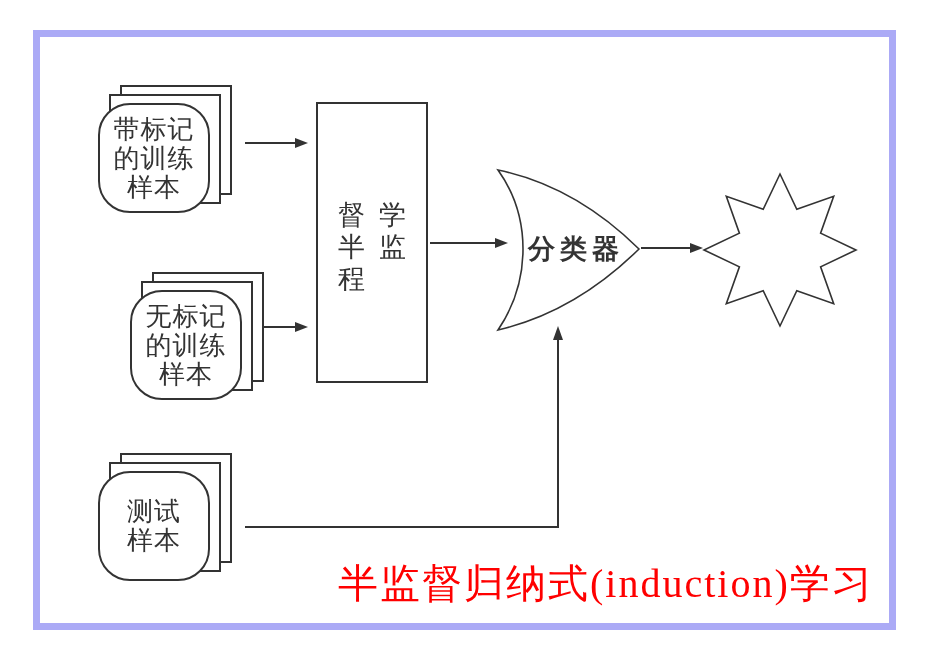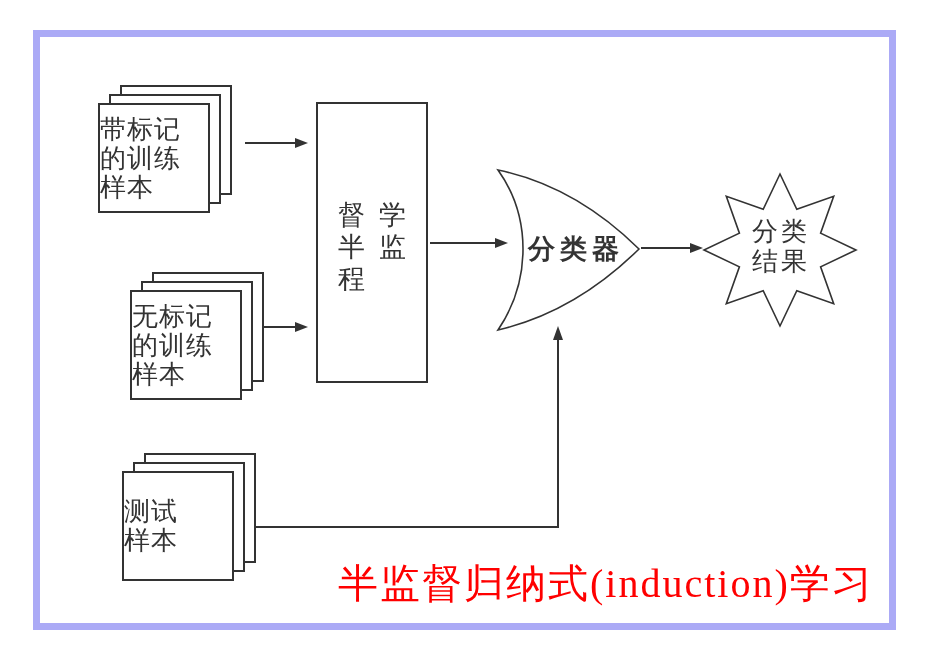--- a/index.html
+++ b/index.html
@@ -15,25 +15,25 @@
   .line{stroke:var(--ink,#333333);stroke-width:2;fill:none;}
   .head{fill:var(--ink,#333333);stroke:none;}
   .shape{fill:#ffffff;stroke:var(--ink,#333333);stroke-width:1.6;}
   .stack{position:absolute;width:134px;height:128px;z-index:2;}
   .sheet{
     position:absolute;width:112px;height:110px;background:#ffffff;
     border:2px solid var(--ink,#333333);box-sizing:border-box;
   }
   .sheet-back{left:22px;top:0;}
   .sheet-mid{left:11px;top:9px;}
-  .sheet-front{left:0;top:18px;display:flex;flex-direction:column;justify-content:center;}
+  .sheet-front{left:0;top:18px;display:flex;flex-direction:column;justify-content:center;align-items:center;border-radius:32px;}
   .stack-line{font-size:26px;line-height:29px;letter-spacing:1px;white-space:nowrap;}
   .stack-1{left:98px;top:85px;}
   .stack-2{left:98px;top:272px;margin-left:32px;}
-  .stack-3{left:98px;top:453px;margin-left:24px;}
+  .stack-3{left:98px;top:453px;}
   .process-box{
     position:absolute;left:316px;top:102px;width:112px;height:281px;
     border:2px solid var(--ink,#333333);box-sizing:border-box;background:#ffffff;
     display:flex;flex-direction:column;justify-content:center;align-items:flex-start;
     padding-left:20px;padding-top:8px;z-index:2;
   }
   .process-line{font-size:27px;line-height:32px;letter-spacing:14px;white-space:nowrap;}
   .classifier-label{
     position:absolute;left:516px;top:231px;width:120px;text-align:center;
     font-size:27px;letter-spacing:5px;z-index:3;white-space:nowrap;font-weight:bold;
@@ -106,20 +106,16 @@
   </div>
 
   <div class="process-box">
     <div class="process-line">督学</div>
     <div class="process-line">半监</div>
     <div class="process-line">程</div>
   </div>
 
   <div class="classifier-label">分类器</div>
 
-  <div class="star-label">
-    <div class="star-line">分类</div>
-    <div class="star-line">结果</div>
-  </div>
 
   <div class="caption">半监督归纳式(induction)学习</div>
 
 </div>
 
 </body></html>

